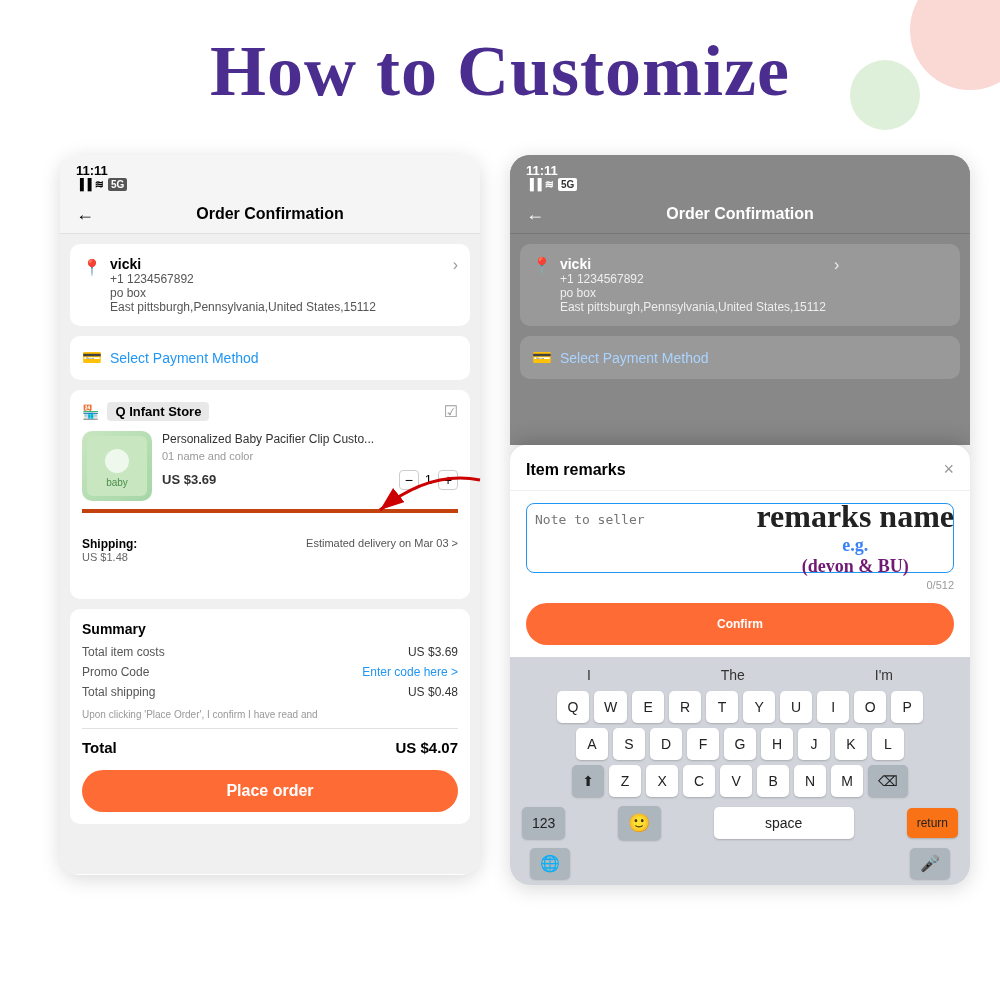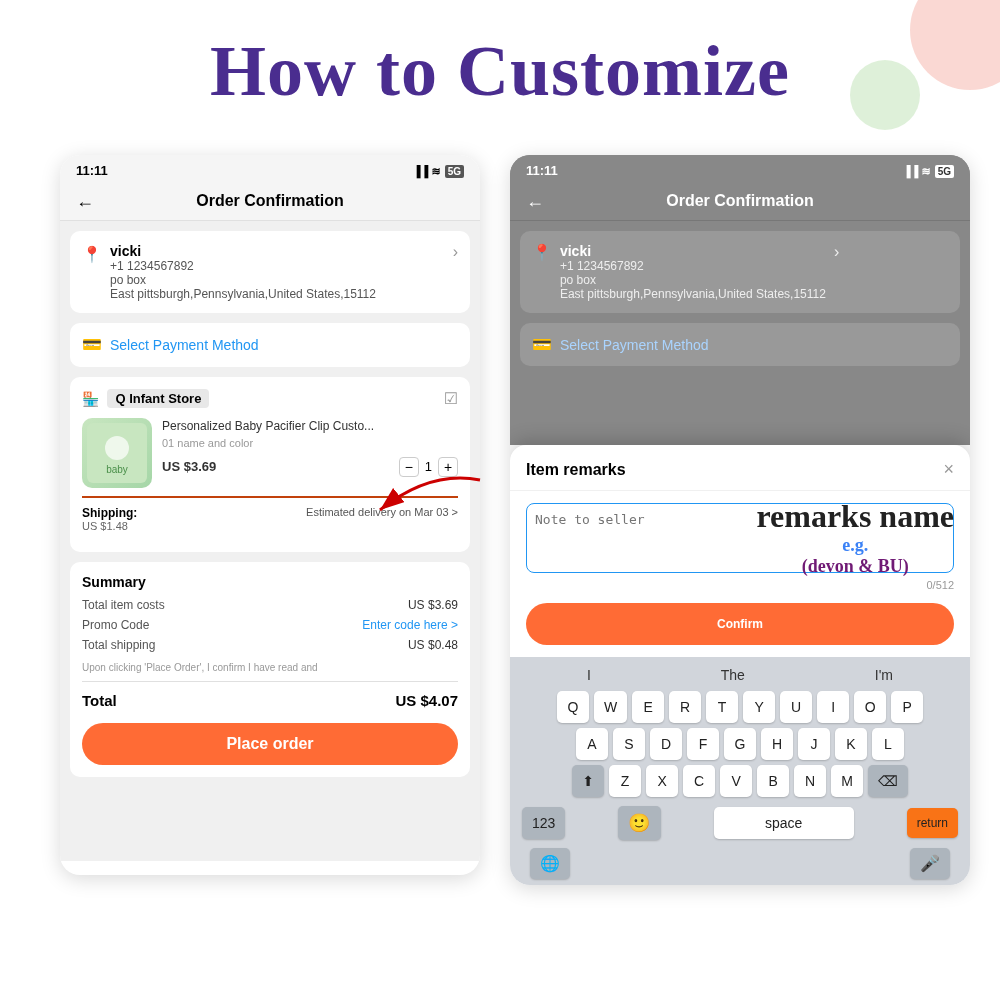--- a/index.html
+++ b/index.html
@@ -72,25 +72,26 @@
       background: #ffffff;
       border-radius: 20px;
       box-shadow: 0 4px 20px rgba(0,0,0,0.15);
       overflow: hidden;
     }
 
     
     .status-bar {
       display: flex;
       justify-content: space-between;
-      align-items: flex-end;
+      align-items: flex-start;
       padding: 8px 16px 4px;
       font-size: 13px;
       font-weight: 600;
       background: #f5f5f5;
+      flex-direction: column;
     }
     .status-bar-dark {
       background: #888;
       color: #fff;
     }
     .status-icons {
       display: flex;
       gap: 4px;
       align-items: center;
       font-size: 11px;
@@ -264,22 +265,22 @@
       background: #fff;
     }
     .qty-num {
       font-size: 13px;
     }
 
     
     .shipping-row {
       display: flex;
       justify-content: space-between;
-      padding: 8px 0;
-      border-top: 2px solid #c2410c;
+      padding: 24px 0;
+      border-top: 4px solid #c2410c;
       margin-top: 8px;
     }
     .shipping-label {
       font-size: 12px;
       font-weight: 600;
     }
     .shipping-cost {
       font-size: 11px;
       color: #666;
     }

